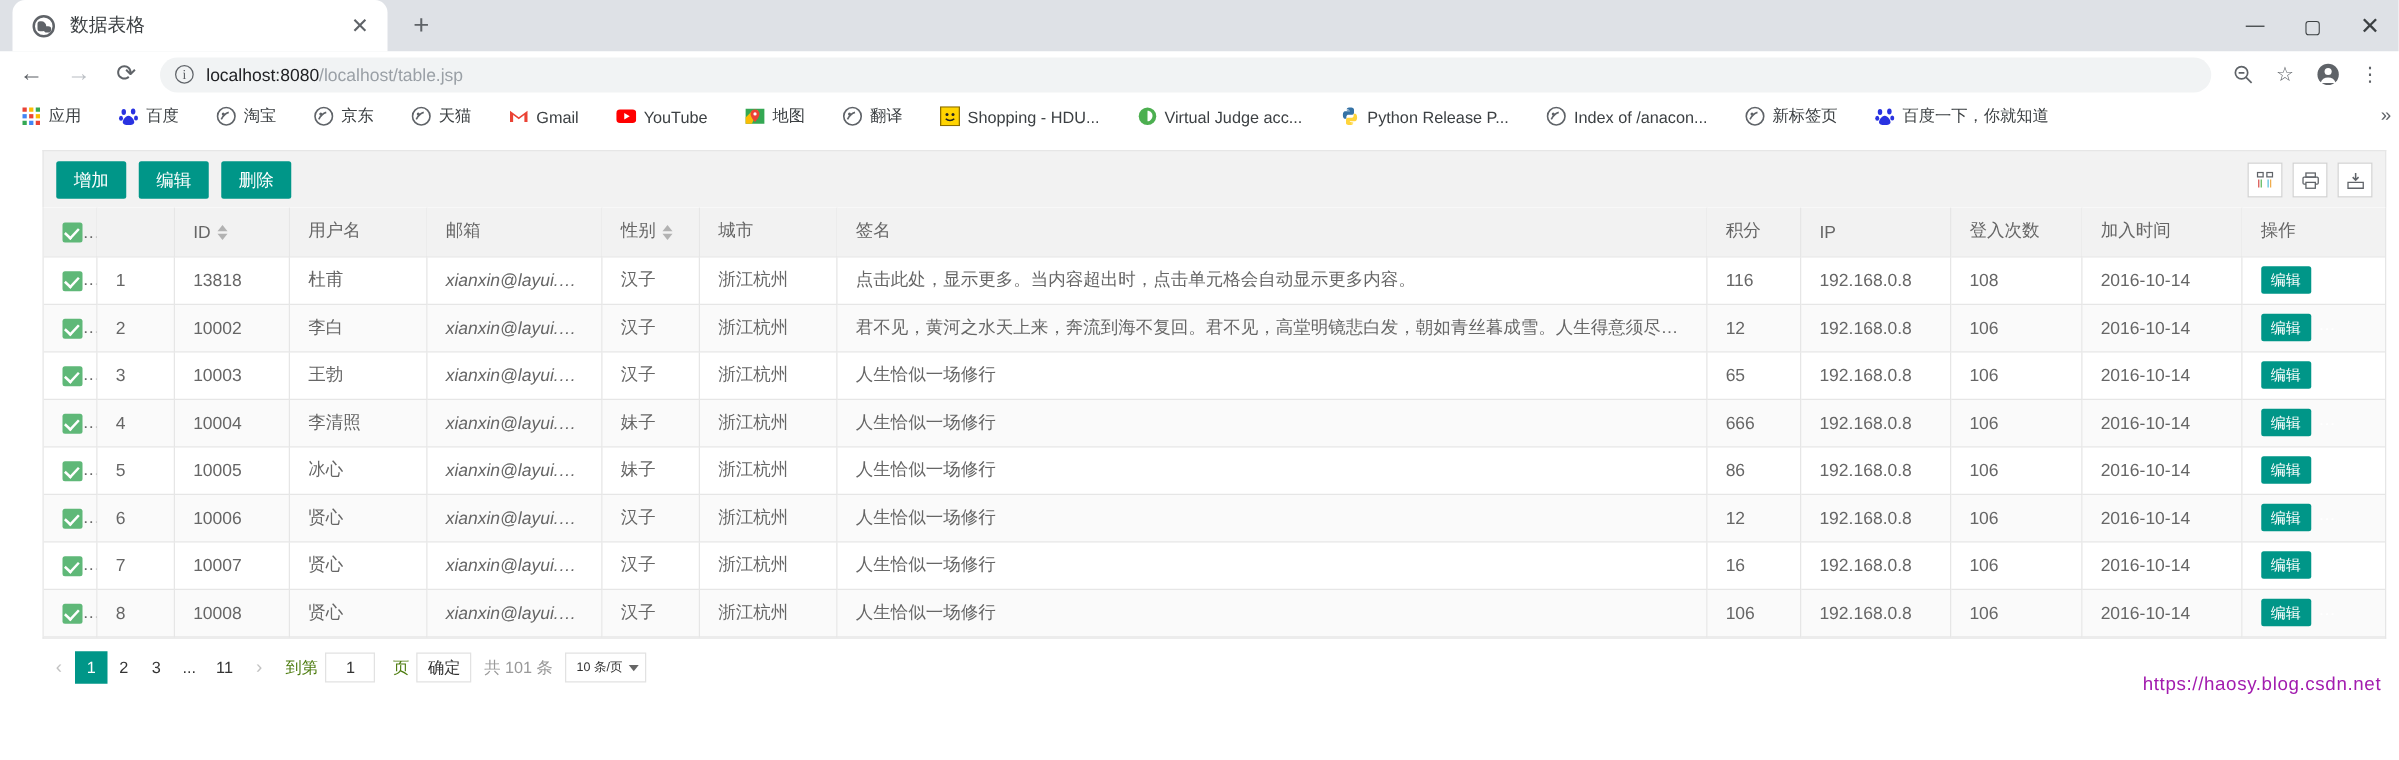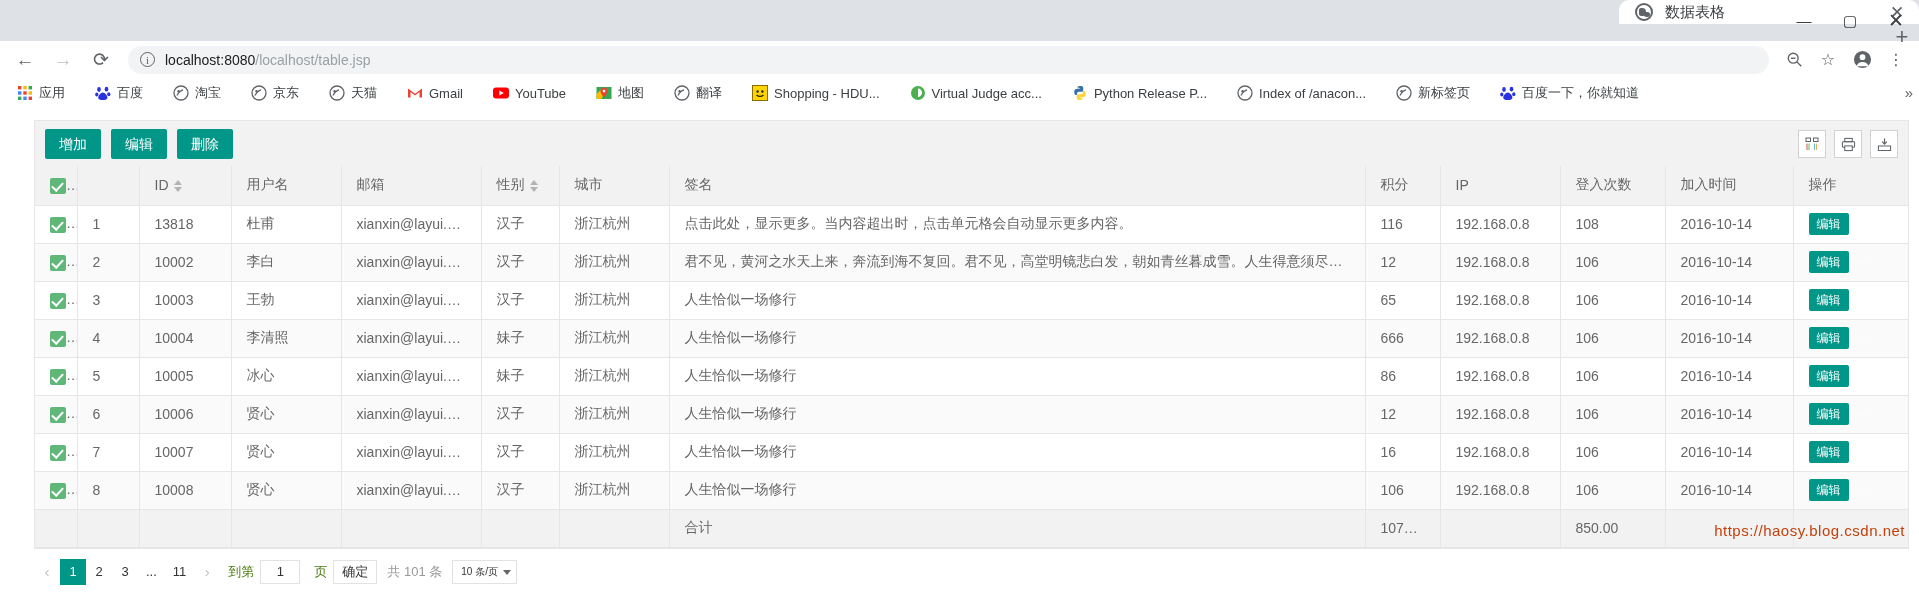--- a/index.html
+++ b/index.html
@@ -10,21 +10,20 @@
     background: #ffffff;
   }
 
   
   .browser { width: 1919px; height: 608px; position: relative; }
 
   .tabstrip {
     height: 41px; background: #dee1e6;
     display: flex; align-items: flex-end; padding-left: 10px;
     position: relative;
-    flex-direction: column;
   }
   .tab {
     width: 300px; height: 41px; background: #fff;
     border-radius: 10px 10px 0 0;
     display: flex; align-items: center; padding: 0 10px 0 16px;
     gap: 12px; position: relative;
   }
   .tab-favicon {
     width: 18px; height: 18px; border-radius: 50%;
     border: 2px solid #5f6368; position: relative; flex: none;
@@ -151,21 +150,21 @@
   .sort {
     display: inline-block; margin-left: 5px; position: relative;
     width: 8px; height: 14px; vertical-align: middle;
   }
   .sort::before, .sort::after {
     content: ""; position: absolute; left: 0; border-left: 4px solid transparent;
     border-right: 4px solid transparent;
   }
   .sort::before { top: 1px; border-bottom: 5px solid #b2b2b2; }
   .sort::after { bottom: 1px; border-top: 5px solid #b2b2b2; }
-  .email { color: #666; }
+  .email { font-style: italic; color: #666; }
   .minibtn {
     display: inline-block; height: 22px; line-height: 22px; padding: 0 8px;
     font-size: 12px; color: #fff; border-radius: 2px; margin-right: 6px;
   }
   .mb-edit { background: #009688; }
   .mb-del { background: #FF5722; }
 
   
   .pager {
     display: flex; align-items: center; gap: 0; margin: 8px 10px 0 10px;
@@ -196,22 +195,22 @@
     height: 24px; border: 1px solid #e2e2e2; background: #fff;
     padding: 0 18px 0 8px; font-size: 10px; color: #333; margin-left: 10px;
     position: relative; display: flex; align-items: center;
   }
   .pg-select .caret {
     position: absolute; right: 5px; top: 9px;
     border-left: 4px solid transparent; border-right: 4px solid transparent;
     border-top: 5px solid #666;
   }
   .watermark {
-    position: absolute; right: 14px; bottom: 21px;
-    font-size: 15px; color: #c2410c; letter-spacing: .5px;
+    position: absolute; right: 14px; bottom: 4px;
+    font-size: 15px; color: #a21caf; letter-spacing: .5px;
   }
 </style>
 </head>
 <body>
 
 <div class="browser">
 
   <div class="tabstrip">
     <div class="tab">
       <span class="tab-favicon"></span>
@@ -564,35 +563,20 @@
               <td class="email">xianxin@layui.com</td>
               <td>汉子</td>
               <td>浙江杭州</td>
               <td>人生恰似一场修行</td>
               <td>106</td>
               <td>192.168.0.8</td>
               <td>106</td>
               <td>2016-10-14</td>
               <td><span class="minibtn mb-edit">编辑</span><span class="minibtn mb-del">删除</span></td>
             </tr>
-          <tr class="total-row">
-            <td></td>
-            <td></td>
-            <td></td>
-            <td></td>
-            <td></td>
-            <td></td>
-            <td></td>
-            <td>合计</td>
-            <td>1079....</td>
-            <td></td>
-            <td>850.00</td>
-            <td></td>
-            <td></td>
-          </tr>
         </tbody>
       </table>
     </div>
 
     <div class="pager">
       <div class="pg-arrow">‹</div>
       <div class="pg-num active">1</div>
       <div class="pg-num">2</div>
       <div class="pg-num">3</div>
       <div class="pg-num">...</div>

